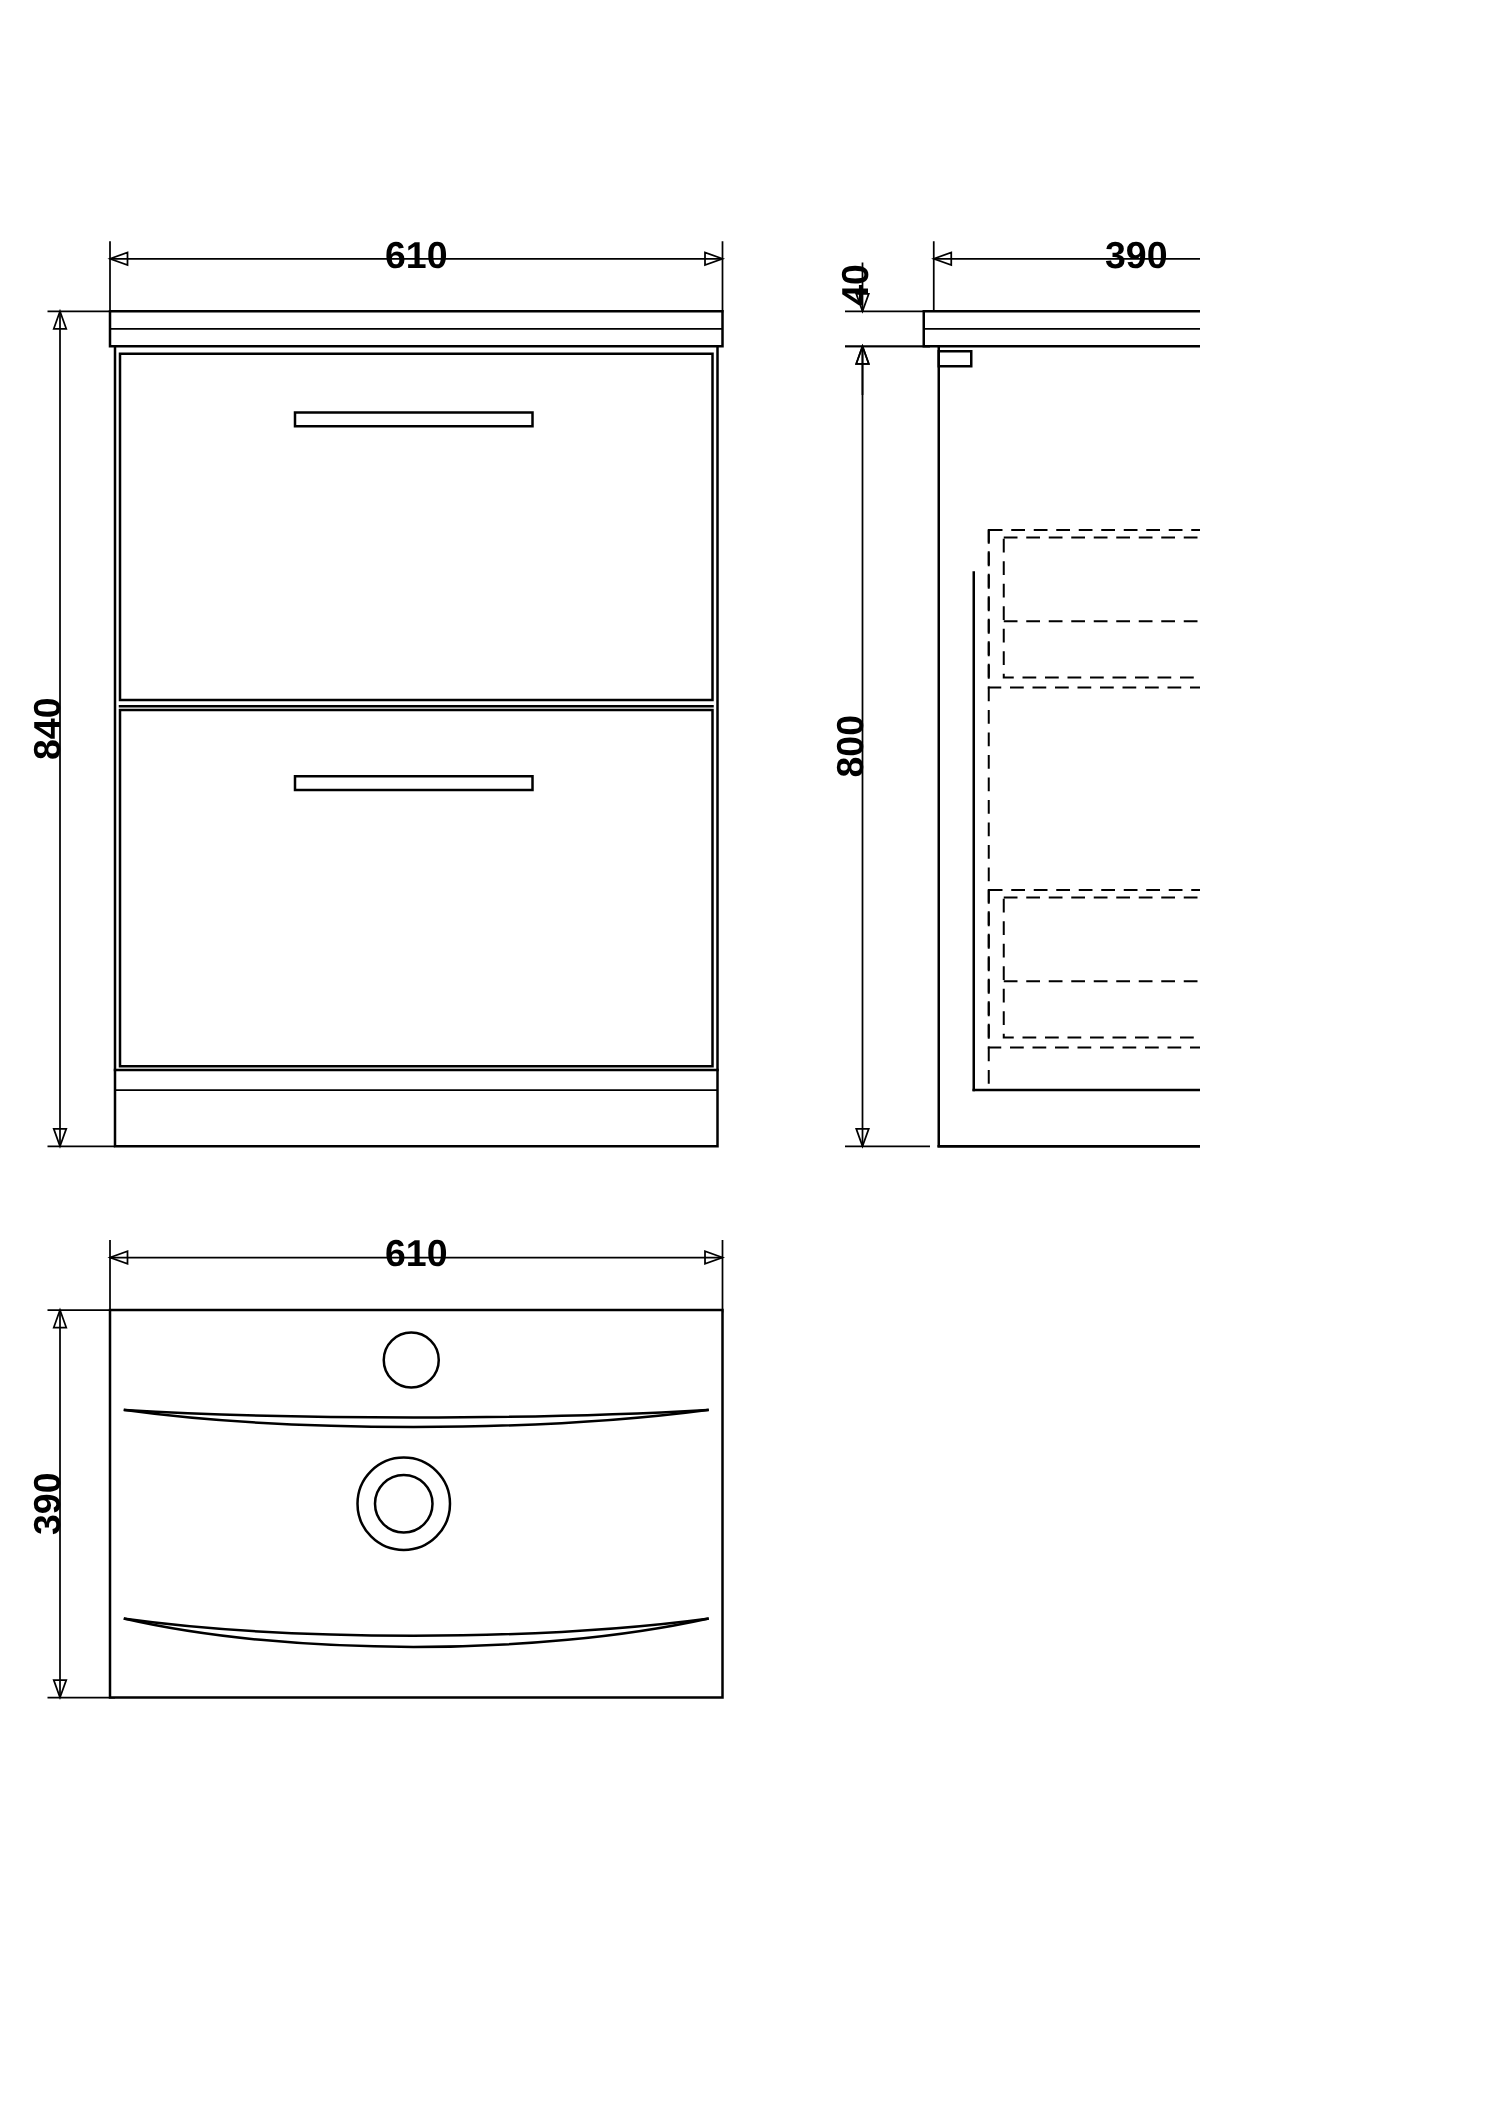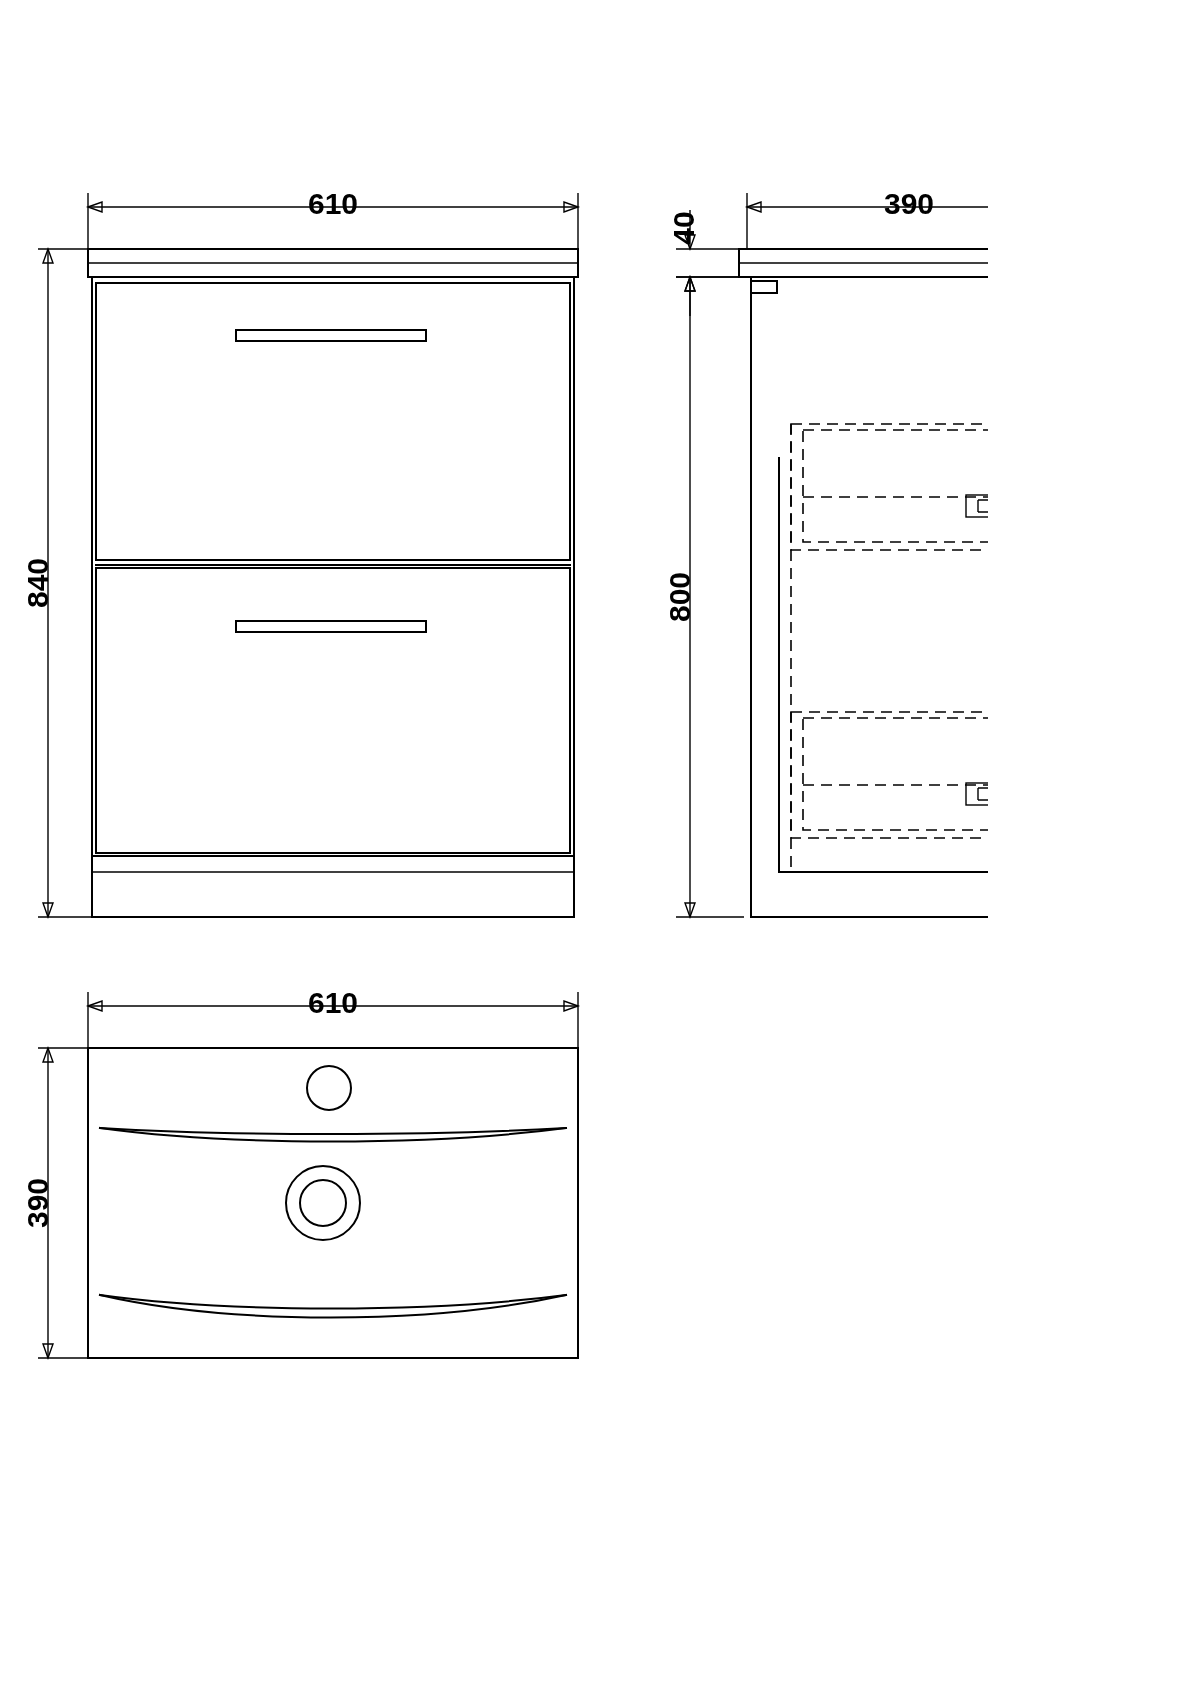--- a/index.html
+++ b/index.html
@@ -9,21 +9,20 @@
   }
   body {
     font-family: "Liberation Sans", sans-serif;
   }
   #page {
     position: relative;
     width: 960px;
     height: 1698px;
     background: #ffffff;
     overflow: hidden;
-    padding-left: 28px;
   }
   svg.drawing {
     position: absolute;
     left: 0;
     top: 0;
     width: 1200px;
     height: 1698px;
   }
   .ln {
     stroke: #000000;

